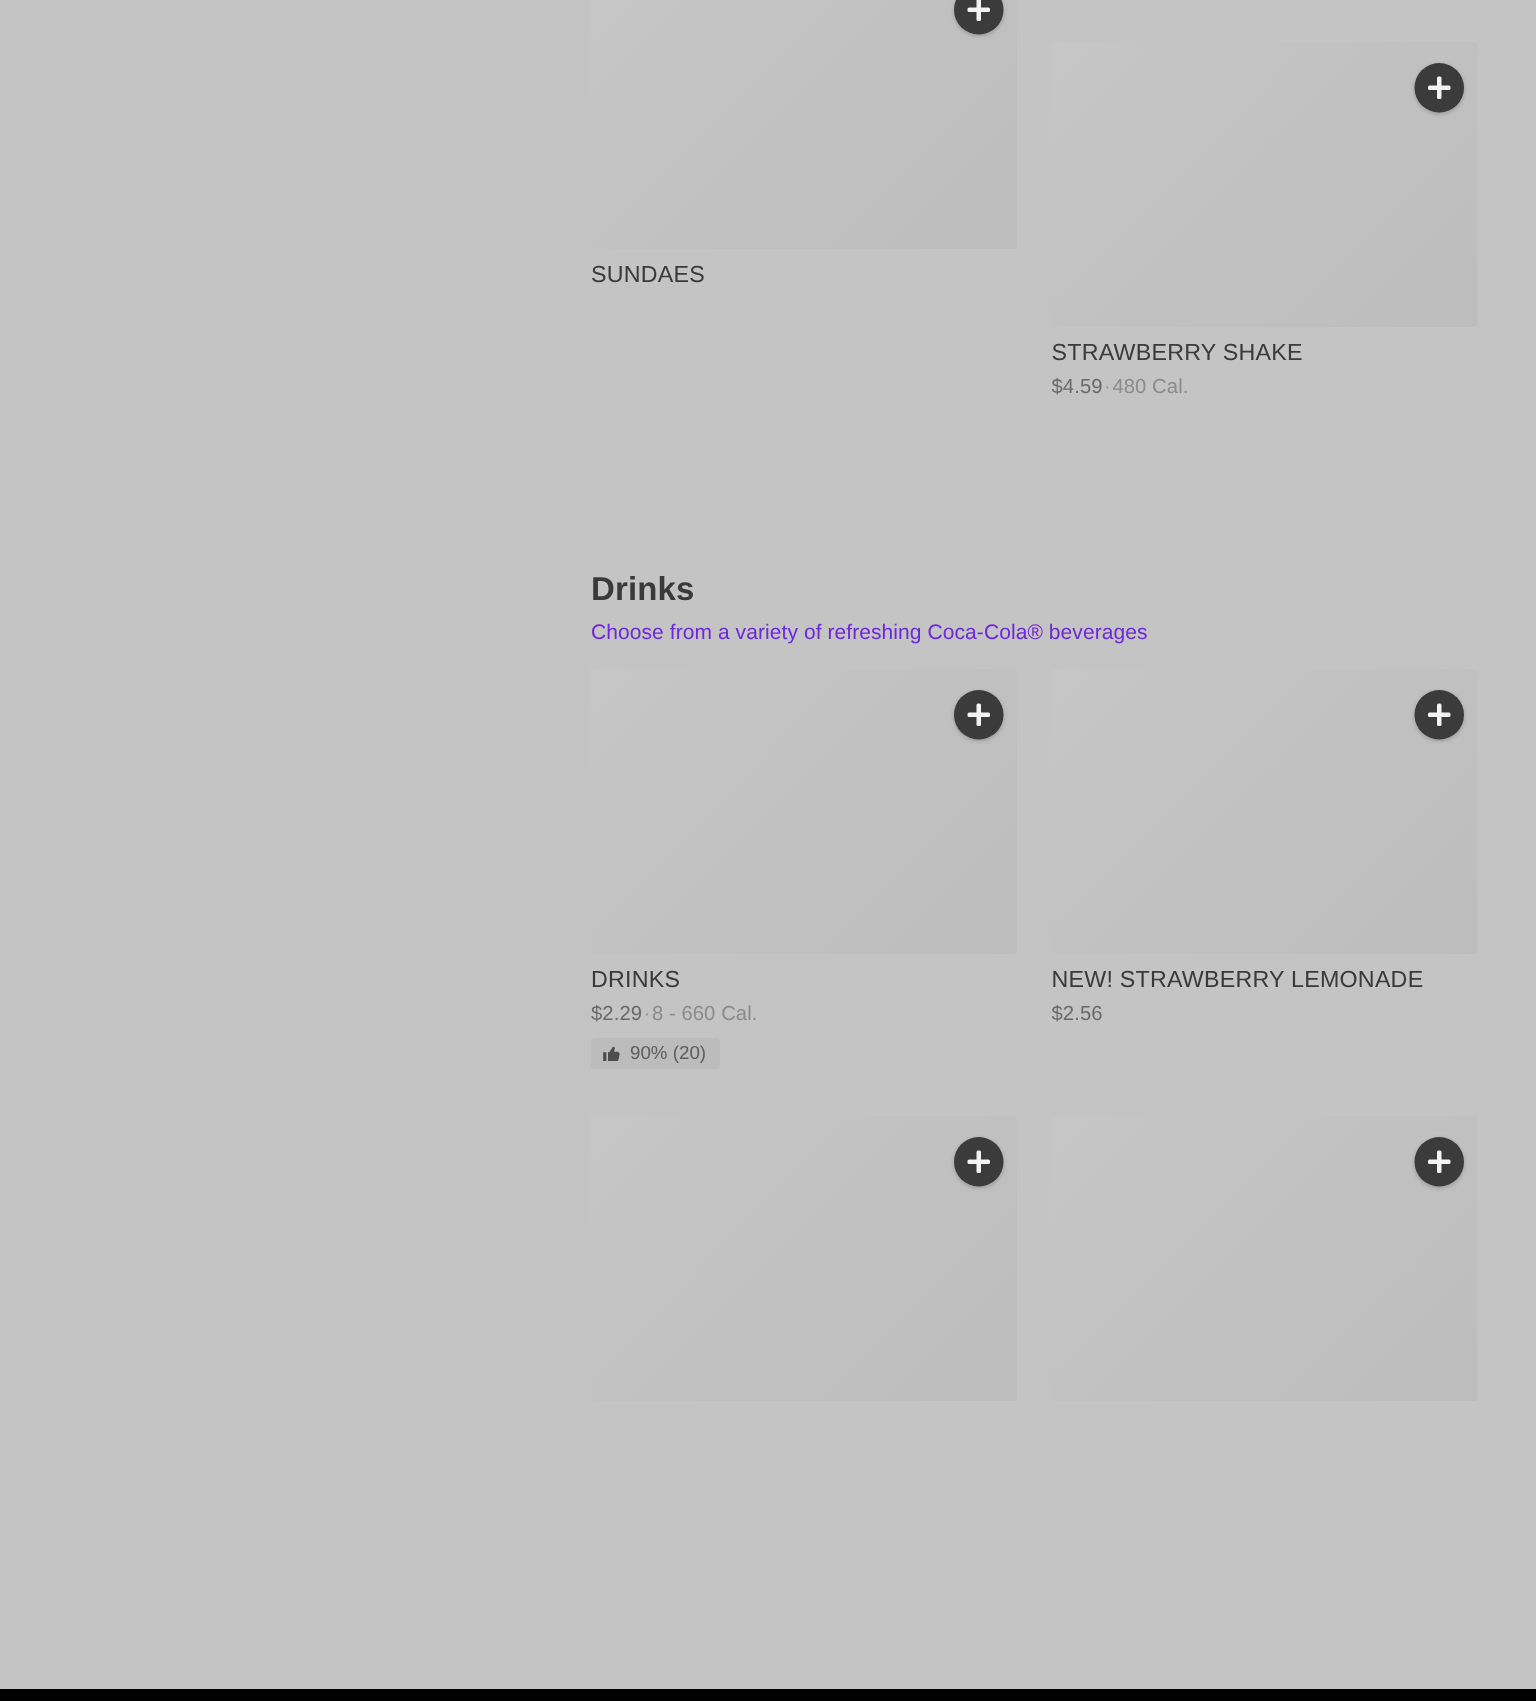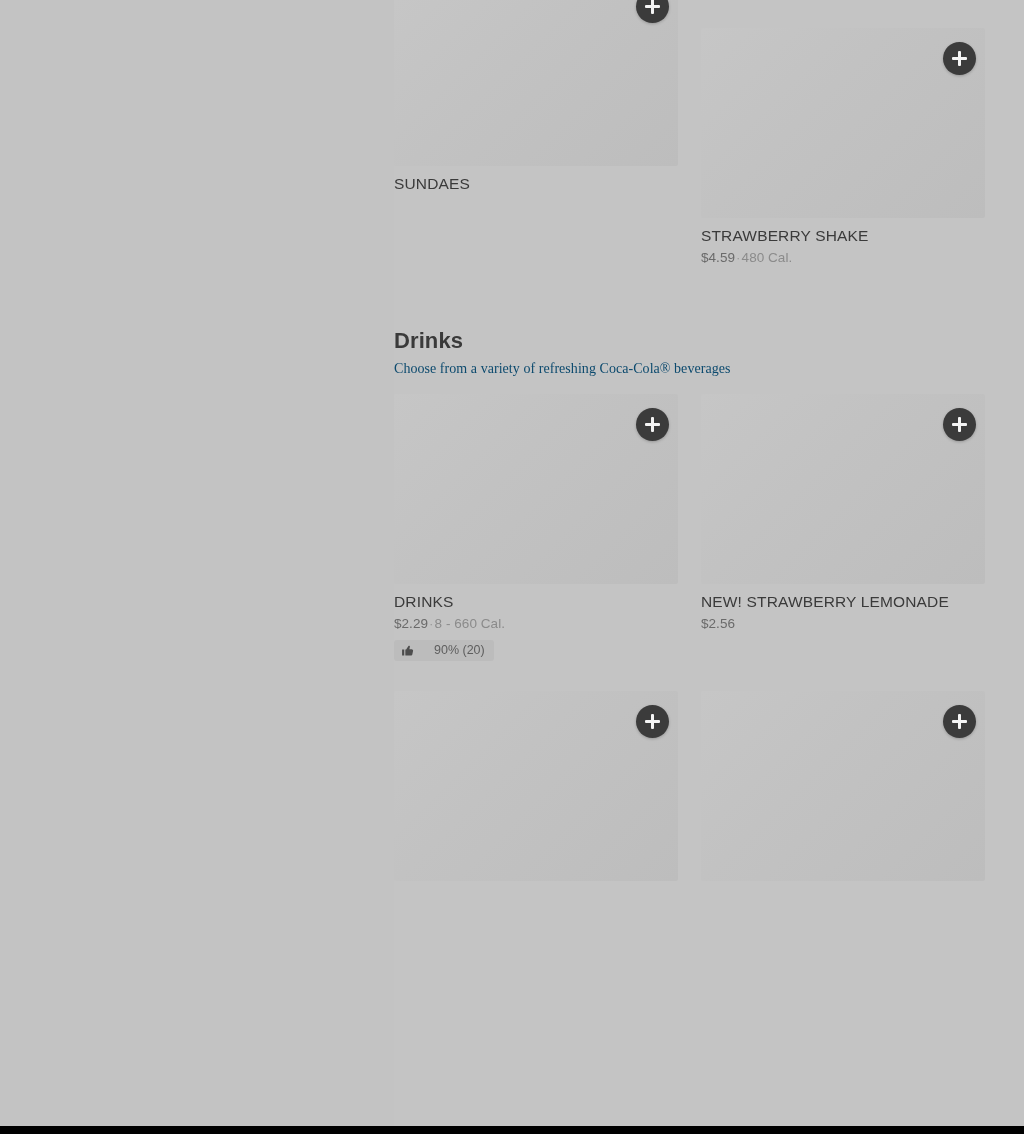--- a/index.html
+++ b/index.html
@@ -147,57 +147,56 @@
     color: #6a6a6a;
   }
   .item-meta .sep {
     color: #9a9a9a;
     padding: 0 1px;
   }
 
   .rating {
     display: inline-flex;
     align-items: center;
-    gap: 20px;
+    gap: 6px;
     margin-top: 8px;
     padding: 4px 9px 4px 7px;
     background: #bcbcbc;
     border-radius: 3px;
     font-size: 12.5px;
     color: #5e5e5e;
     line-height: 13px;
   }
   .rating .thumbicon {
     display: inline-block;
     width: 13px;
     height: 13px;
     line-height: 13px;
     font-size: 13px;
     color: #4d4d4d;
   }
 
   
   .section {
-    margin-top: 22px;
+    margin-top: 74px;
   }
   .section-title {
     margin: 0;
     font-size: 22px;
     line-height: 26px;
     font-weight: bold;
     color: #3a3a3a;
     letter-spacing: 0.1px;
   }
   .section-sub {
     margin: 6px 0 16px 0;
     font-size: 14px;
     line-height: 18px;
-    color: #0c4a6e;
+    color: #6d28d9;
     letter-spacing: 0.05px;
-    font-family: Liberation Serif, serif;
   }
 
   .row-gap-lg { margin-bottom: 40px; }
 </style>
 </head>
 <body>
 
 <div id="page">
 
   <div id="left-rail"></div>

